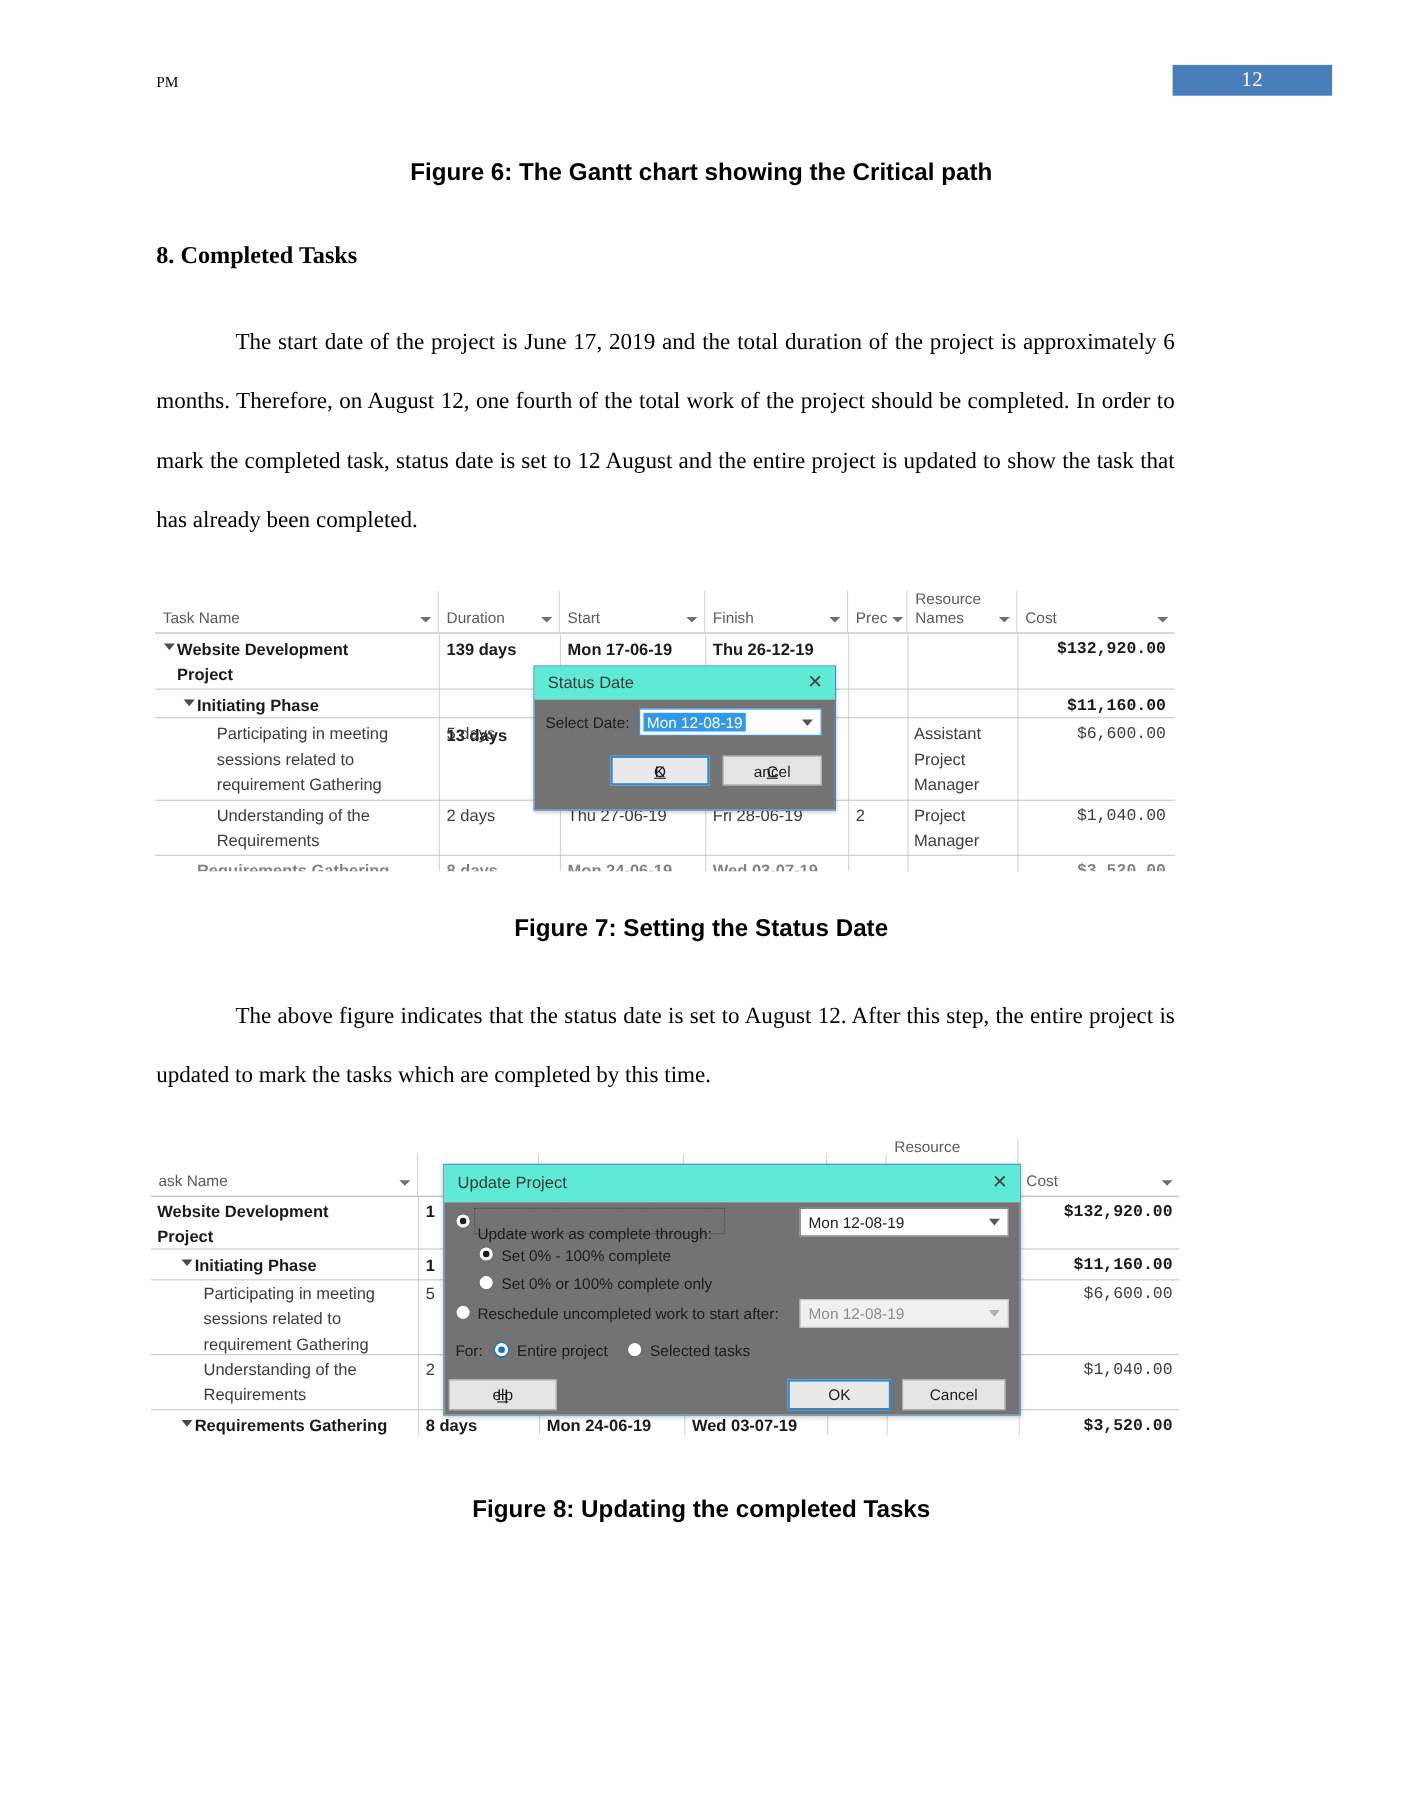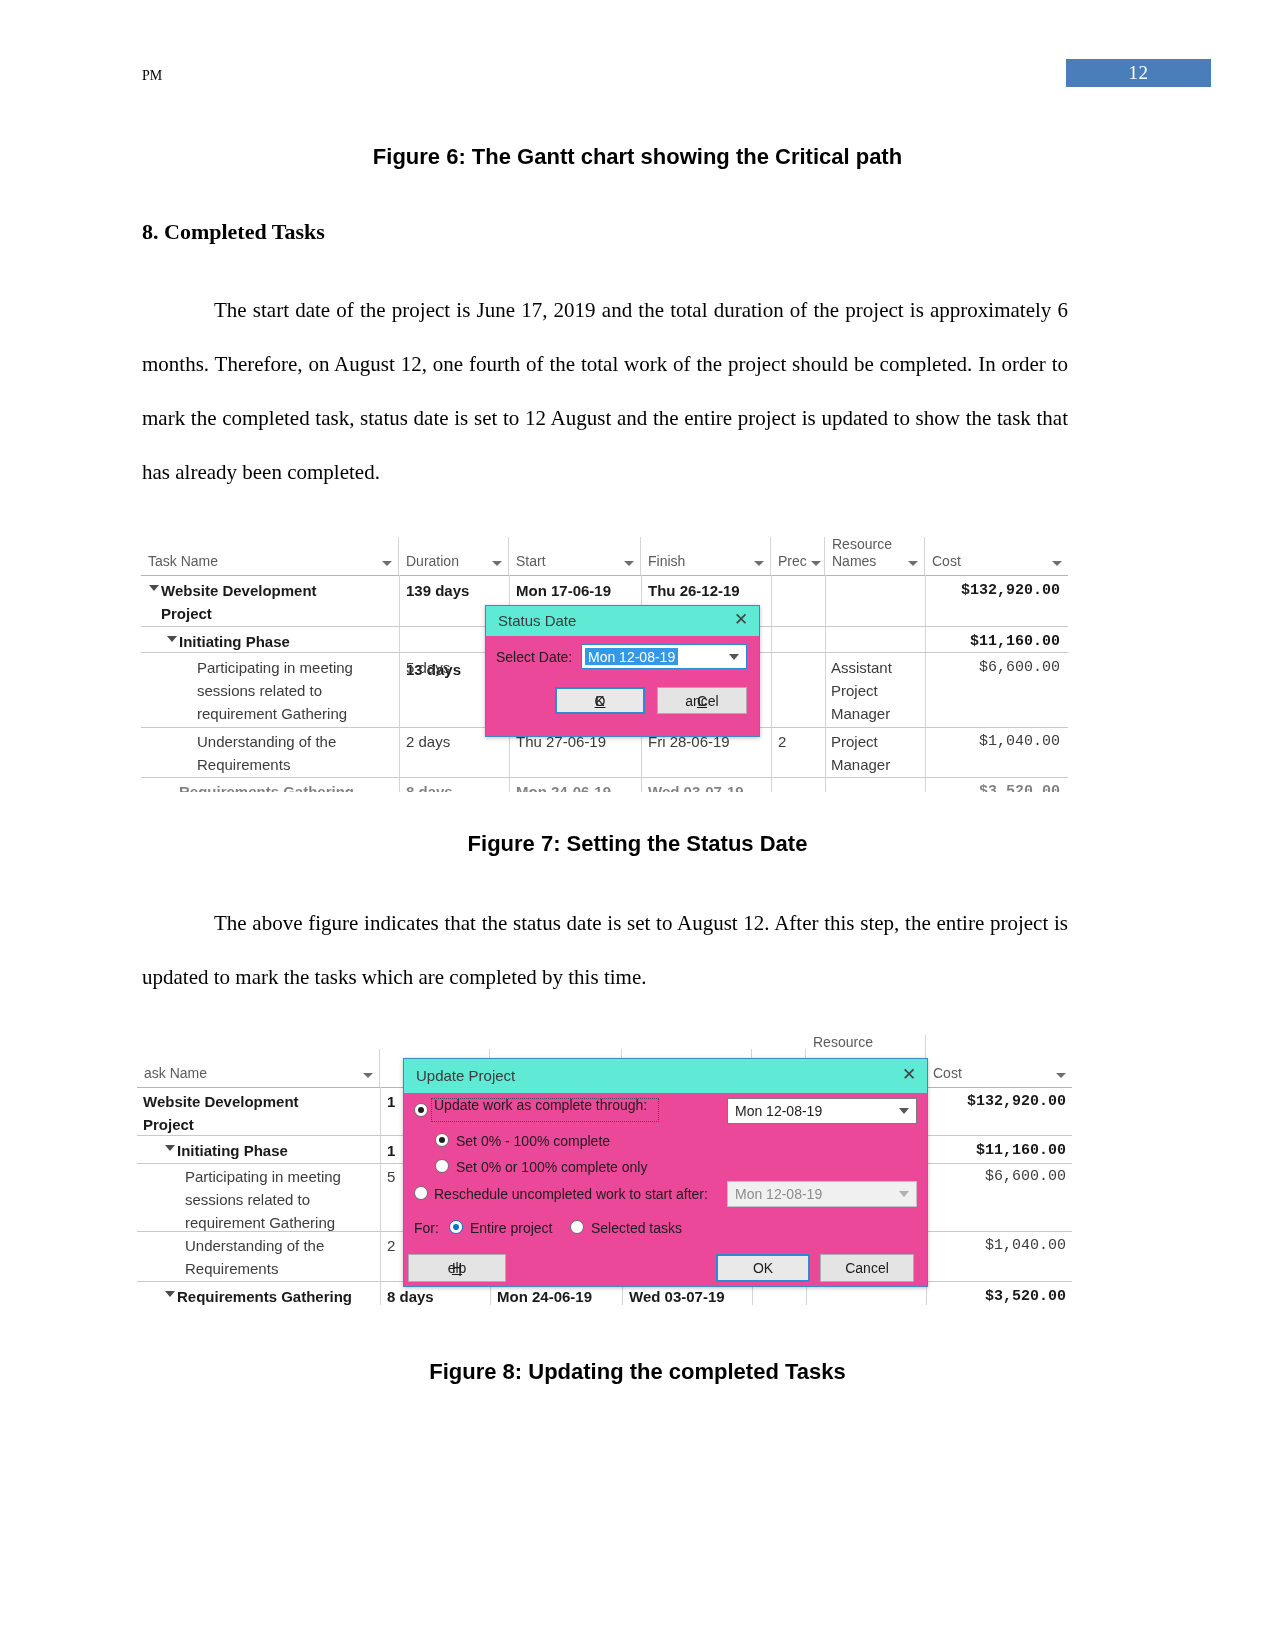--- a/index.html
+++ b/index.html
@@ -126,21 +126,21 @@
     position:absolute; left:12px; top:6px;
     font-size:15px; color:#3b3b3b;
     font-family:"Liberation Sans", sans-serif;
   }
   .dlg-close {
     position:absolute; right:9px; top:5px;
     width:18px;height:18px;
     font-size:17px; line-height:18px; text-align:center;
     color:#444; cursor:default;
   }
-  .dlg-body { position:absolute; left:0; right:0; top:30px; bottom:0; background:#ec4899; }
+  .dlg-body { position:absolute; left:0; right:0; top:30px; bottom:0; background:#737373; }
 
   .lbl-txt { position:absolute; font-size:14px; color:#1c1c1c; font-family:"Liberation Sans", sans-serif; white-space:nowrap; }
   .ul { text-decoration:underline; }
 
   .combo {
     position:absolute;
     background:#ffffff;
     border:1px solid #7a7a7a;
     box-sizing:border-box;
   }
@@ -401,21 +401,21 @@
 
   <div class="dlg" style="left:266px; top:23px; width:523px; height:227px;">
     <div class="dlg-title" style="height:34px;">
       <span class="t" style="top:8px;">Update Project</span>
       <span class="dlg-close" style="top:7px;">✕</span>
     </div>
     <div class="dlg-body" style="top:34px;">
 
       <div class="radio on" style="left:10px; top:10px;"></div>
       <div class="focus-box" style="left:27px; top:5px; width:228px; height:24px;"></div>
-      <span class="lbl-txt" style="left:30px; top:4px;">Update work as complete through:</span>
+      <span class="lbl-txt" style="left:30px; top:20px;">Update work as complete through:</span>
       <div class="combo" style="left:323px; top:5px; width:190px; height:26px;">
         <span class="txt">Mon 12-08-19</span>
         <span class="arrow"></span>
       </div>
 
       <div class="radio on" style="left:31px; top:40px;"></div>
       <span class="lbl-txt" style="left:52px; top:40px;">Set 0% - 100% complete</span>
 
       <div class="radio" style="left:31px; top:66px;"></div>
       <span class="lbl-txt" style="left:52px; top:66px;">Set 0% or 100% complete only</span>

